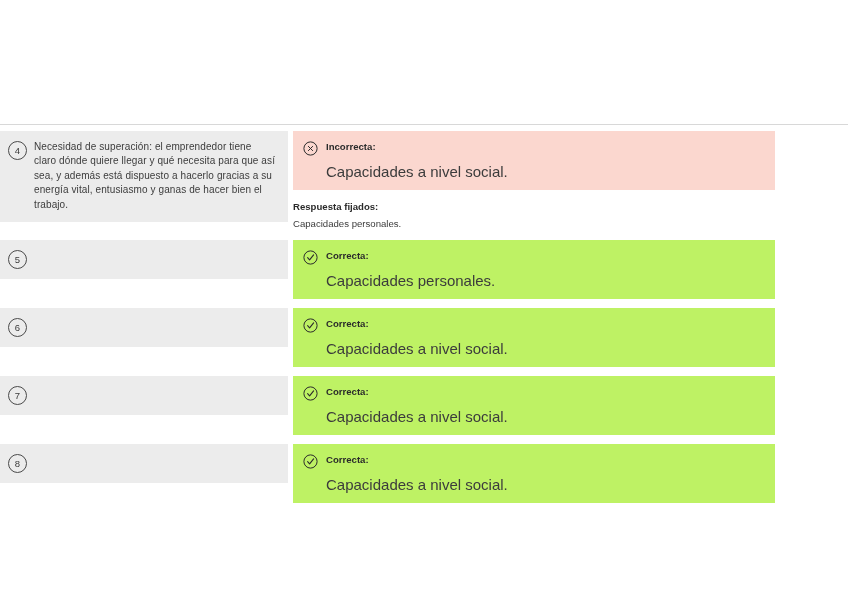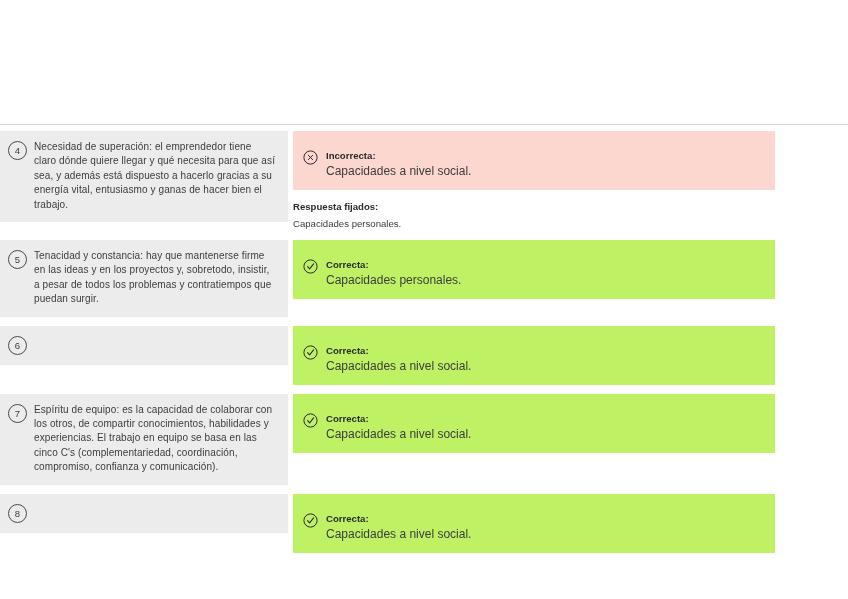--- a/index.html
+++ b/index.html
@@ -82,21 +82,21 @@
   
   .answer-col {
     margin-left: 5px;
     width: 550px;
     flex: 0 0 auto;
   }
 
   .answer-banner {
     box-sizing: border-box;
     width: 482px;
-    padding: 18px 12px 11px 10px;
+    padding: 9px 12px 11px 10px;
     display: flex;
     align-items: flex-start;
     gap: 8px;
   }
 
   .answer-banner.incorrect {
     background: #fbd7cf;
   }
 
   .answer-banner.correct {
@@ -116,24 +116,24 @@
   }
 
   .answer-label {
     font-size: 9.6px;
     font-weight: bold;
     color: #2b2b2b;
     line-height: 13px;
   }
 
   .answer-value {
-    font-size: 12px;
+    font-size: 15px;
     color: #3c3c3c;
     line-height: 15px;
-    margin-top: 2px;
+    margin-top: 11px;
   }
 
   .correct-answer-block {
     padding: 10px 0 0 0;
   }
 
   .correct-answer-label {
     font-size: 9.6px;
     font-weight: bold;
     color: #2b2b2b;
@@ -177,21 +177,20 @@
         <div class="correct-answer-block">
           <div class="correct-answer-label">Respuesta fijados:</div>
           <div class="correct-answer-value">Capacidades personales.</div>
         </div>
       </div>
     </div>
 
     <div class="quiz-row">
       <div class="question-card">
         <div class="num-badge">5</div>
-        <div class="question-text">Tenacidad y constancia: hay que mantenerse firme en las ideas y en los proyectos y, sobretodo, insistir, a pesar de todos los problemas y contratiempos que puedan surgir.</div>
       </div>
       <div class="answer-col">
         <div class="answer-banner correct">
           <span class="status-icon">
             <svg width="15" height="15" viewBox="0 0 15 15">
               <circle cx="7.5" cy="7.5" r="6.6" fill="none" stroke="#2b2b2b" stroke-width="1"></circle>
               <path d="M4.6 7.6 L6.6 9.8 L10.6 4.9" stroke="#2b2b2b" stroke-width="1.1" fill="none" stroke-linecap="round" stroke-linejoin="round"></path>
             </svg>
           </span>
           <div class="answer-body">
@@ -218,21 +217,20 @@
             <div class="answer-label">Correcta:</div>
             <div class="answer-value">Capacidades a nivel social.</div>
           </div>
         </div>
       </div>
     </div>
 
     <div class="quiz-row">
       <div class="question-card">
         <div class="num-badge">7</div>
-        <div class="question-text">Espíritu de equipo: es la capacidad de colaborar con los otros, de compartir conocimientos, habilidades y experiencias. El trabajo en equipo se basa en las cinco C's (complementariedad, coordinación, compromiso, confianza y comunicación).</div>
       </div>
       <div class="answer-col">
         <div class="answer-banner correct">
           <span class="status-icon">
             <svg width="15" height="15" viewBox="0 0 15 15">
               <circle cx="7.5" cy="7.5" r="6.6" fill="none" stroke="#2b2b2b" stroke-width="1"></circle>
               <path d="M4.6 7.6 L6.6 9.8 L10.6 4.9" stroke="#2b2b2b" stroke-width="1.1" fill="none" stroke-linecap="round" stroke-linejoin="round"></path>
             </svg>
           </span>
           <div class="answer-body">

